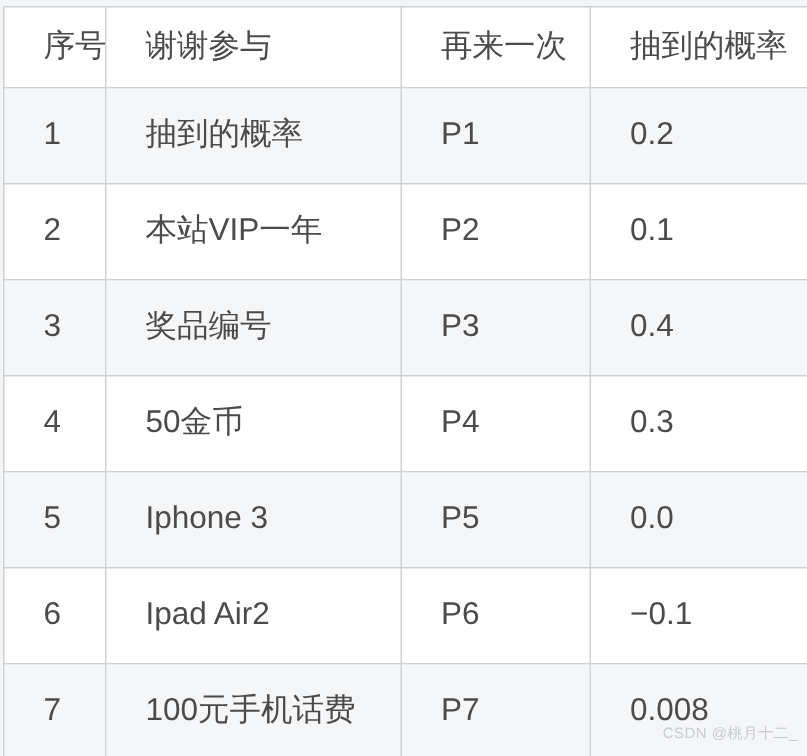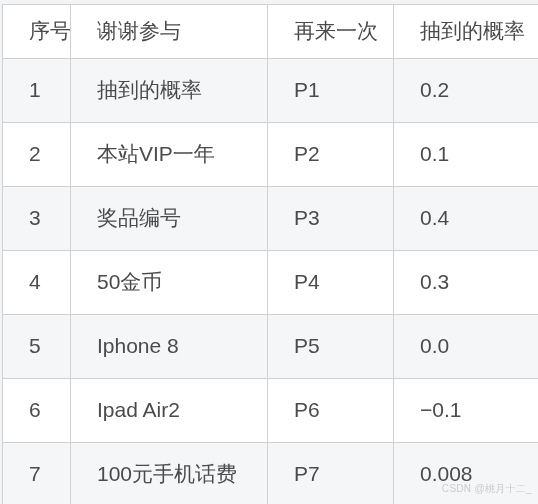--- a/index.html
+++ b/index.html
@@ -117,21 +117,21 @@
         <td>0.4</td>
       </tr>
       <tr class="row-even">
         <td>4</td>
         <td>50金币</td>
         <td>P4</td>
         <td>0.3</td>
       </tr>
       <tr class="row-odd">
         <td>5</td>
-        <td>Iphone 8</td>
+        <td>Iphone 3</td>
         <td>P5</td>
         <td>0.0</td>
       </tr>
       <tr class="row-even">
         <td>6</td>
         <td>Ipad Air2</td>
         <td>P6</td>
         <td>−0.1</td>
       </tr>
       <tr class="row-odd">

